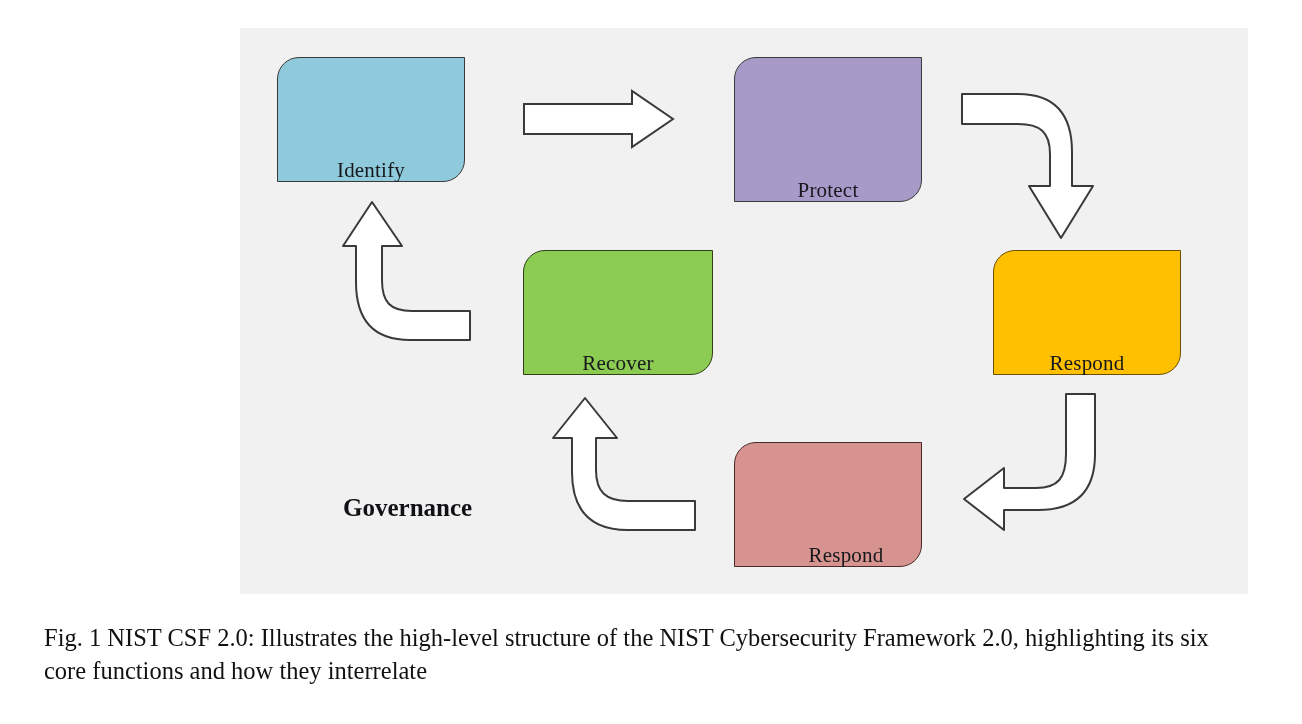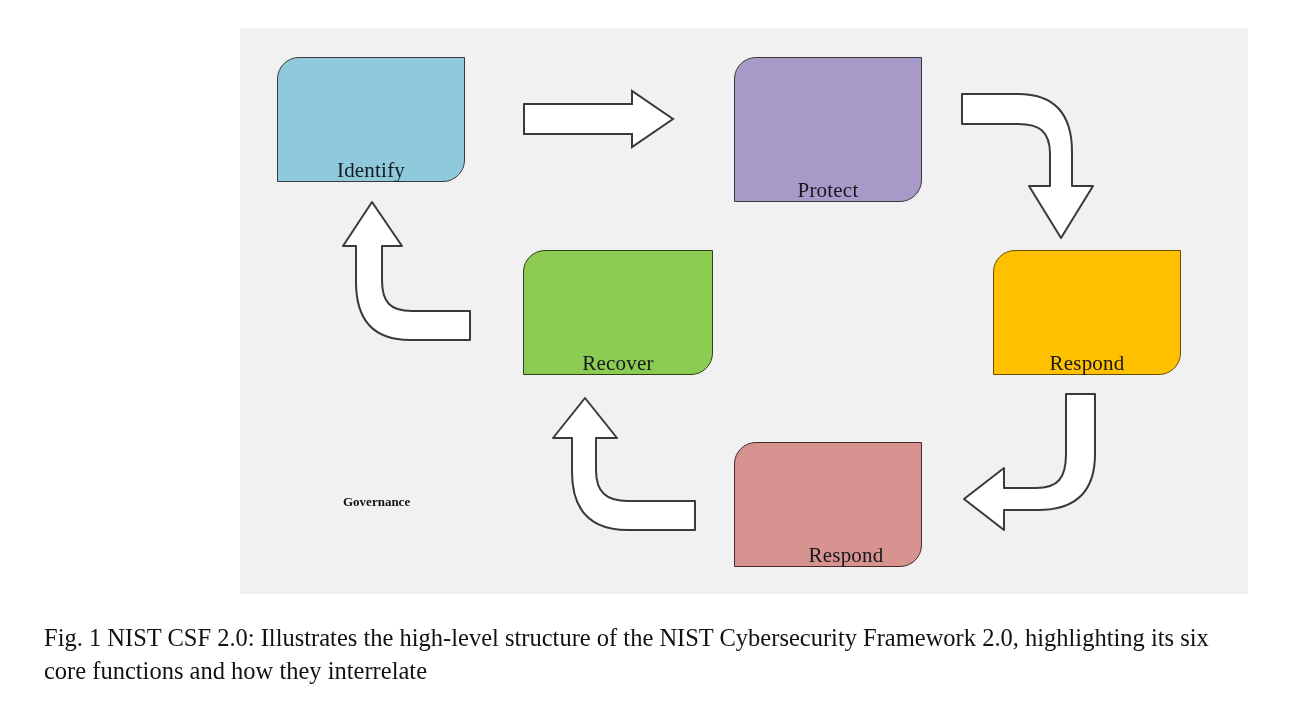--- a/index.html
+++ b/index.html
@@ -37,21 +37,21 @@
   .node-identify{left:277px;top:57px;width:188px;height:125px;background:#8ecadc;}
   .node-protect {left:734px;top:57px;width:188px;height:145px;background:#a89ac8;}
   .node-detect  {left:993px;top:250px;width:188px;height:125px;background:#ffc000;border-color:#6b4f00;}
   .node-respond {left:734px;top:442px;width:188px;height:125px;background:#d6938f;border-color:#4a2a28;padding-left:36px;}
   .node-recover {left:496px;top:250px;width:190px;height:125px;background:#8ccc52;border-color:#2f4014;margin-left:27px;}
 
   
   .governance{
     position:absolute;
     left:343px;top:494px;
-    font-size:13px;
+    font-size:25px;
     font-weight:bold;
     color:#101114;
     white-space:nowrap;
   }
 
   
   .arrow{position:absolute;}
   .arrow svg{display:block;overflow:visible;}
   .arrow-top     {left:524px;top:90px;width:150px;height:58px;}
   .arrow-right-top{left:960px;top:92px;width:140px;height:148px;}

